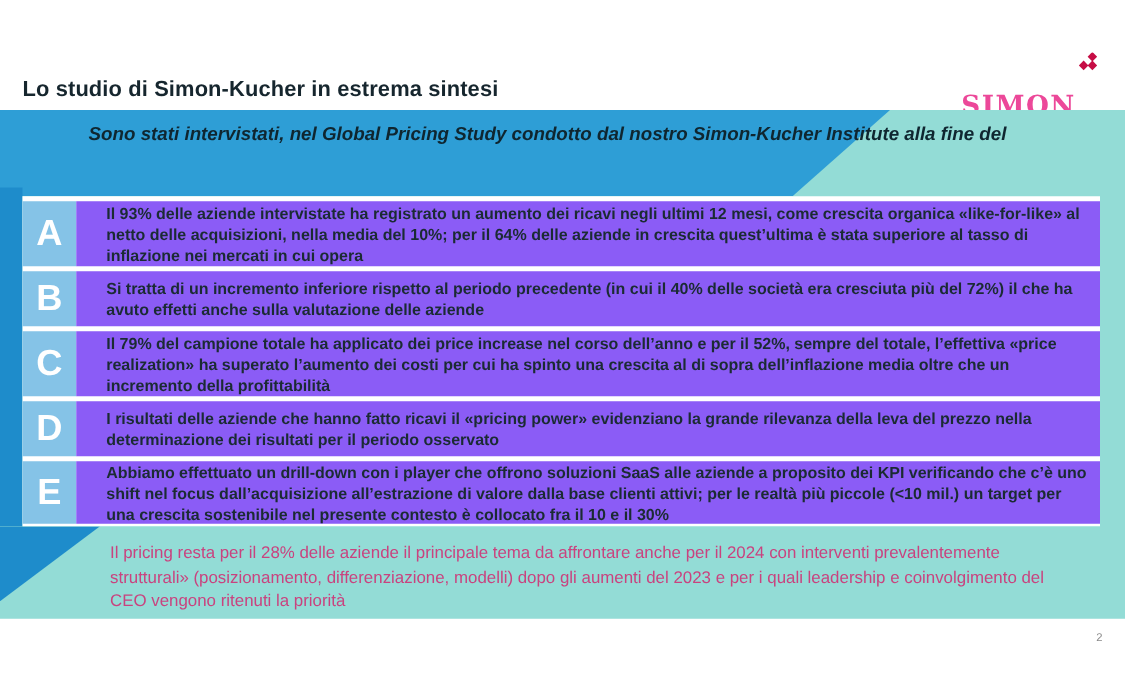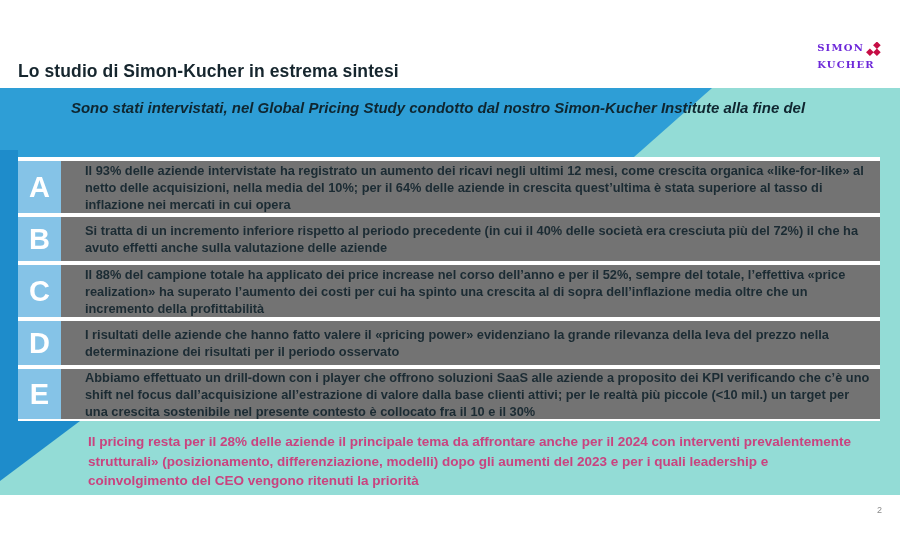--- a/index.html
+++ b/index.html
@@ -8,22 +8,22 @@
     margin:0 auto;overflow:hidden;
   }
   
   .title{
     position:absolute;left:18px;top:61px;
     font-size:17.5px;font-weight:bold;color:#16262e;letter-spacing:.1px;
   }
   .logo{position:absolute;right:18px;top:40px;line-height:16px;text-align:left;}
   .logo .row1{display:flex;align-items:flex-start;}
   .logo .word{
-    font-family:"DejaVu Serif",serif;font-weight:bold;font-size:10px;
-    color:#6d28d9;letter-spacing:1.2px;
+    font-family:"DejaVu Serif",serif;font-weight:bold;font-size:21px;
+    color:#ec4899;letter-spacing:1.2px;margin-top:36px;
   }
   .logo svg{margin-left:2px;margin-top:2px;}
   
   .band{position:absolute;left:0;top:88px;width:900px;height:407px;background:#93dcd6;}
   
   .banner{
     position:absolute;left:0;top:88px;width:712px;height:69px;background:#2e9ed6;
     -webkit-clip-path:polygon(0 0,100% 0,calc(100% - 78px) 100%,0 100%);
     clip-path:polygon(0 0,100% 0,calc(100% - 78px) 100%,0 100%);
   }
@@ -40,34 +40,34 @@
   }
   
   .rows-base{position:absolute;left:18px;top:157px;width:862px;height:264px;background:#ffffff;}
   .row{position:absolute;left:18px;width:862px;display:flex;}
   .row .letter{
     width:43px;flex:0 0 43px;background:#85c3e7;color:#ffffff;
     display:flex;align-items:center;justify-content:center;
     font-size:29px;font-weight:bold;
   }
   .row .rowtext{
-    flex:1;background:#737373;color:#1b2b33;
+    flex:1;background:#8b5cf6;color:#1b2b33;
     font-size:12.8px;font-weight:bold;line-height:17px;
     display:flex;align-items:center;
     padding:1px 8px 1px 24px;box-sizing:border-box;
   }
   .row-a{top:161px;height:52px;}
   .row-b{top:217px;height:44px;}
   .row-c{top:265px;height:52px;}
   .row-d{top:321px;height:44px;}
   .row-e{top:369px;height:50px;}
   
   .footnote{
     position:absolute;left:88px;top:432px;width:772px;
-    font-size:13.5px;line-height:19.5px;color:#c9437f;font-weight:bold;
+    font-size:13.5px;line-height:19.5px;color:#c9437f;font-weight:normal;
   }
   .page-num{
     position:absolute;right:18px;top:505px;font-size:9px;color:#8a8a8a;
   }
 </style>
 </head>
 <body>
 
 <div class="slide">
 
@@ -100,25 +100,25 @@
   <div class="row row-a">
     <div class="letter">A</div>
     <div class="rowtext">Il 93% delle aziende intervistate ha registrato un aumento dei ricavi negli ultimi 12 mesi, come crescita organica «like-for-like» al netto delle acquisizioni, nella media del 10%; per il 64% delle aziende in crescita quest’ultima è stata superiore al tasso di inflazione nei mercati in cui opera</div>
   </div>
   <div class="row row-b">
     <div class="letter">B</div>
     <div class="rowtext">Si tratta di un incremento inferiore rispetto al periodo precedente (in cui il 40% delle società era cresciuta più del 72%) il che ha avuto effetti anche sulla valutazione delle aziende</div>
   </div>
   <div class="row row-c">
     <div class="letter">C</div>
-    <div class="rowtext">Il 88% del campione totale ha applicato dei price increase nel corso dell’anno e per il 52%, sempre del totale, l’effettiva «price realization» ha superato l’aumento dei costi per cui ha spinto una crescita al di sopra dell’inflazione media oltre che un incremento della profittabilità</div>
+    <div class="rowtext">Il 79% del campione totale ha applicato dei price increase nel corso dell’anno e per il 52%, sempre del totale, l’effettiva «price realization» ha superato l’aumento dei costi per cui ha spinto una crescita al di sopra dell’inflazione media oltre che un incremento della profittabilità</div>
   </div>
   <div class="row row-d">
     <div class="letter">D</div>
-    <div class="rowtext">I risultati delle aziende che hanno fatto valere il «pricing power» evidenziano la grande rilevanza della leva del prezzo nella determinazione dei risultati per il periodo osservato</div>
+    <div class="rowtext">I risultati delle aziende che hanno fatto ricavi il «pricing power» evidenziano la grande rilevanza della leva del prezzo nella determinazione dei risultati per il periodo osservato</div>
   </div>
   <div class="row row-e">
     <div class="letter">E</div>
     <div class="rowtext">Abbiamo effettuato un drill-down con i player che offrono soluzioni SaaS alle aziende a proposito dei KPI verificando che c’è uno shift nel focus dall’acquisizione all’estrazione di valore dalla base clienti attivi; per le realtà più piccole (&lt;10 mil.) un target per una crescita sostenibile nel presente contesto è collocato fra il 10 e il 30%</div>
   </div>
 
   <div class="footnote">Il pricing resta per il 28% delle aziende il principale tema da affrontare anche per il 2024 con interventi prevalentemente strutturali» (posizionamento, differenziazione, modelli) dopo gli aumenti del 2023 e per i quali leadership e coinvolgimento del CEO vengono ritenuti la priorità</div>
 
   <div class="page-num">2</div>
 

